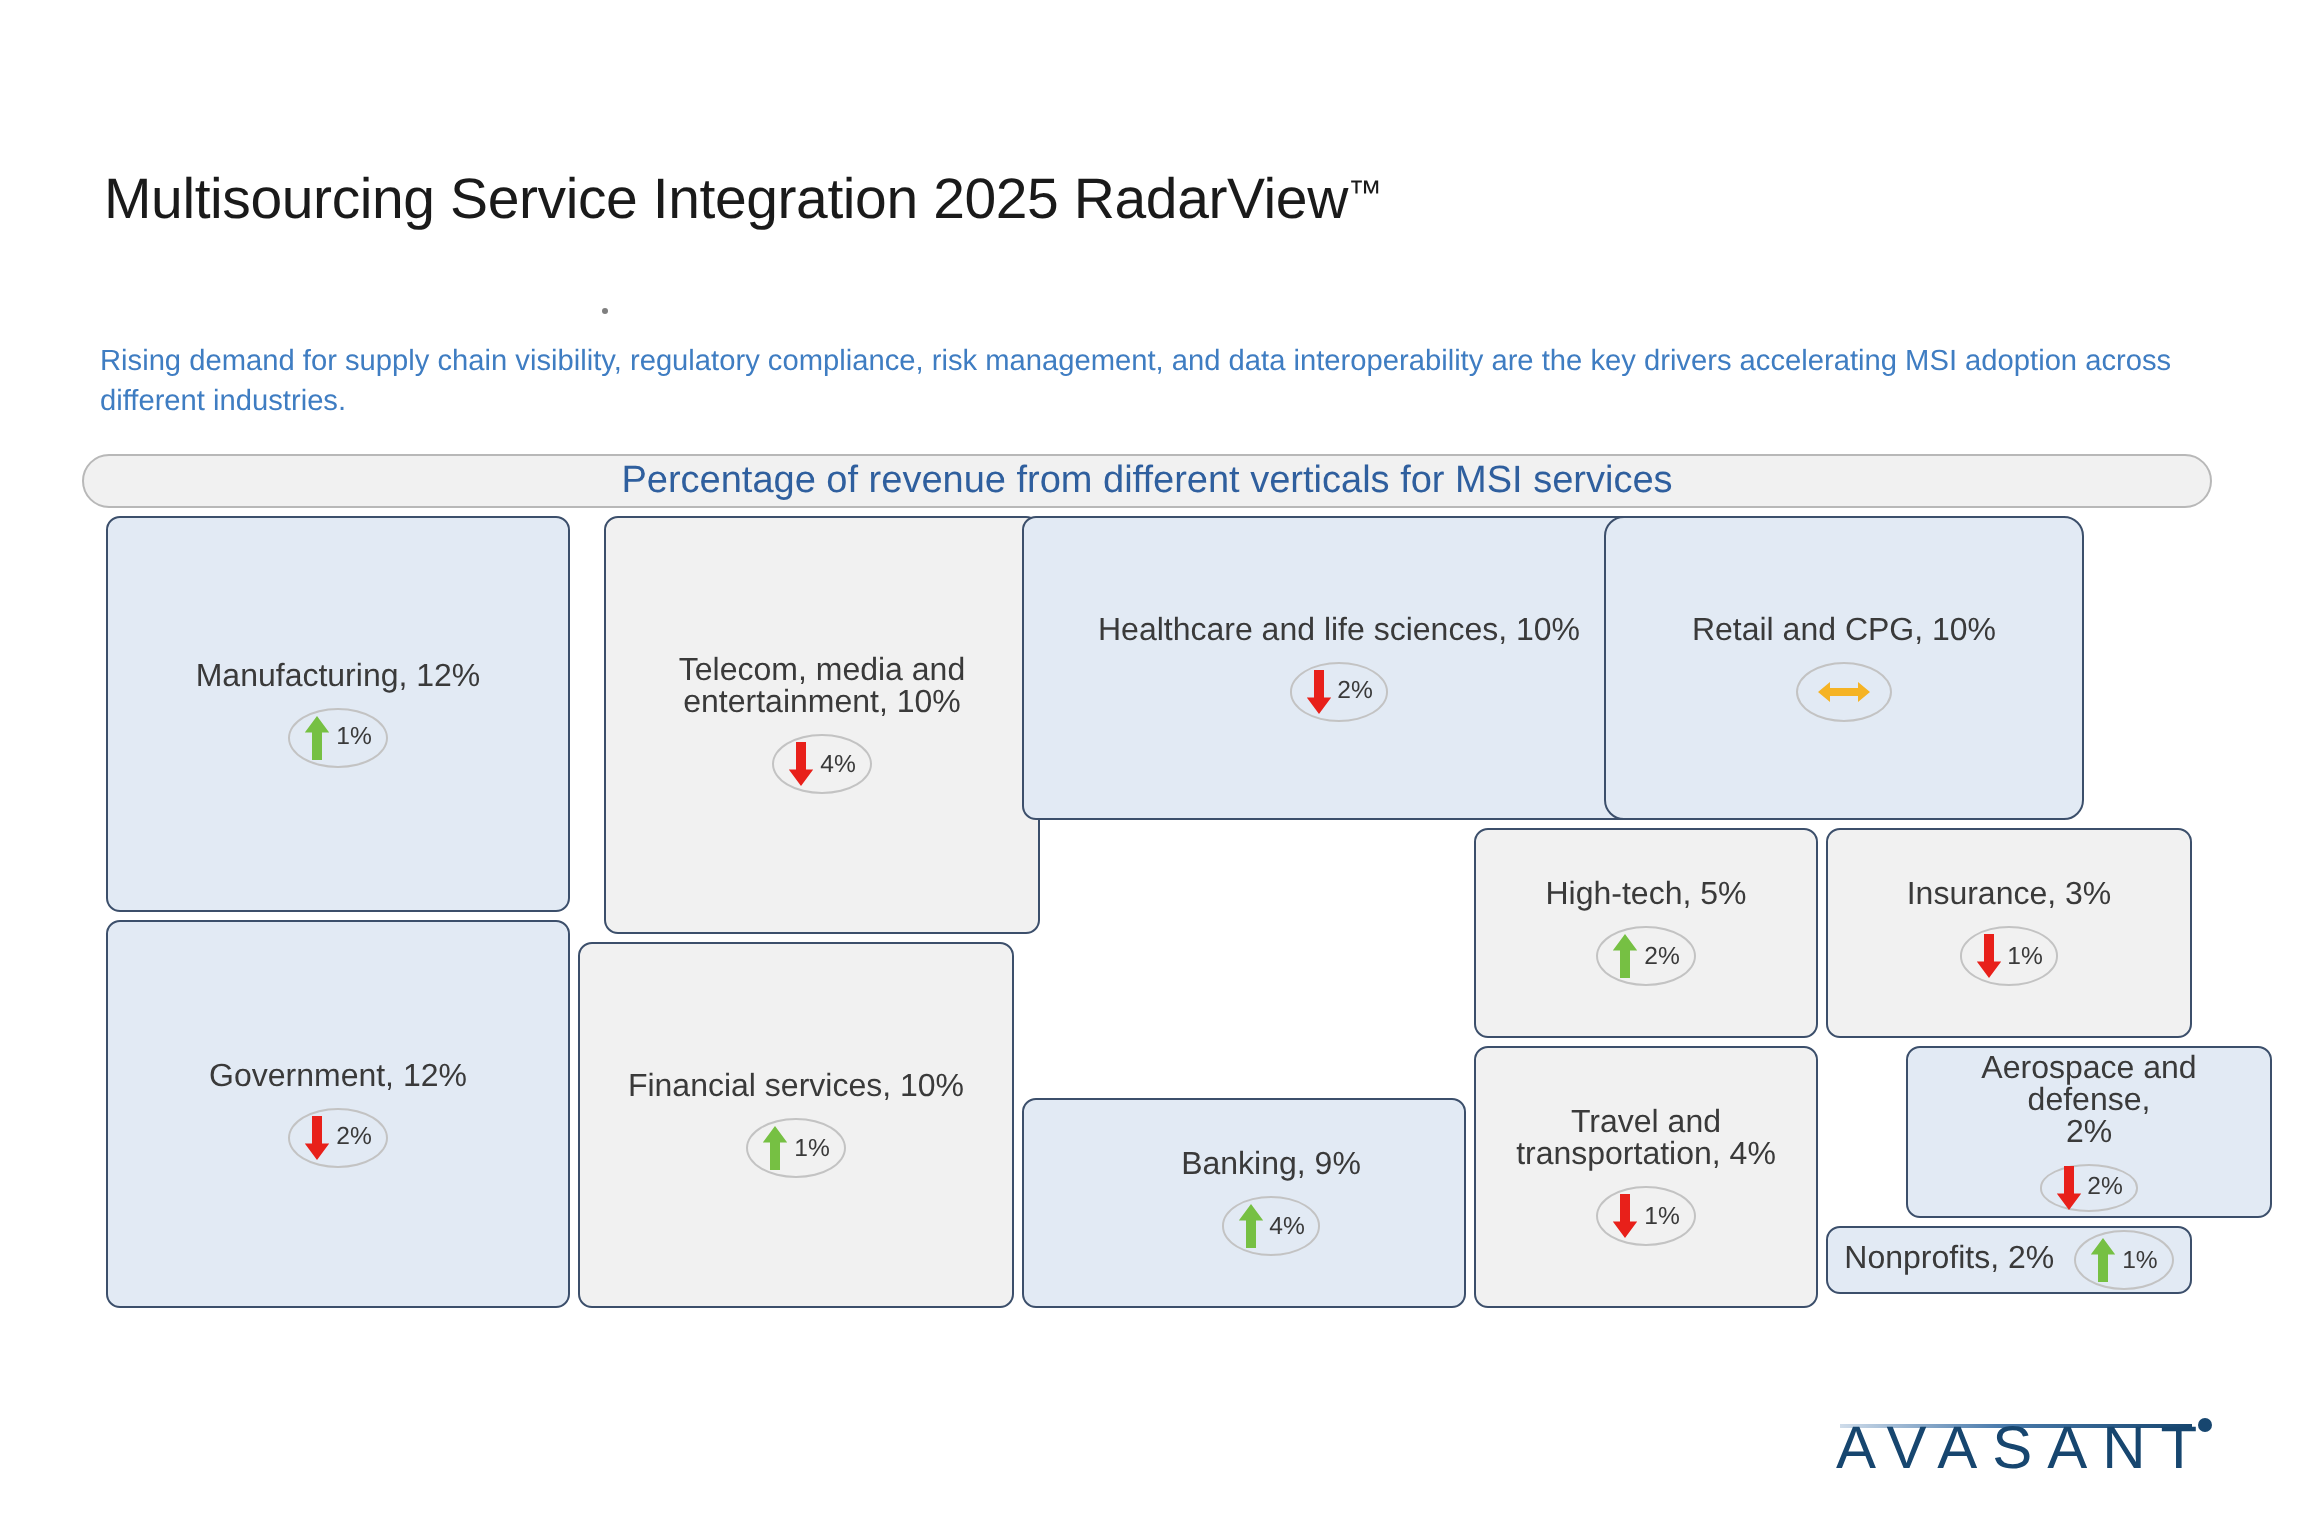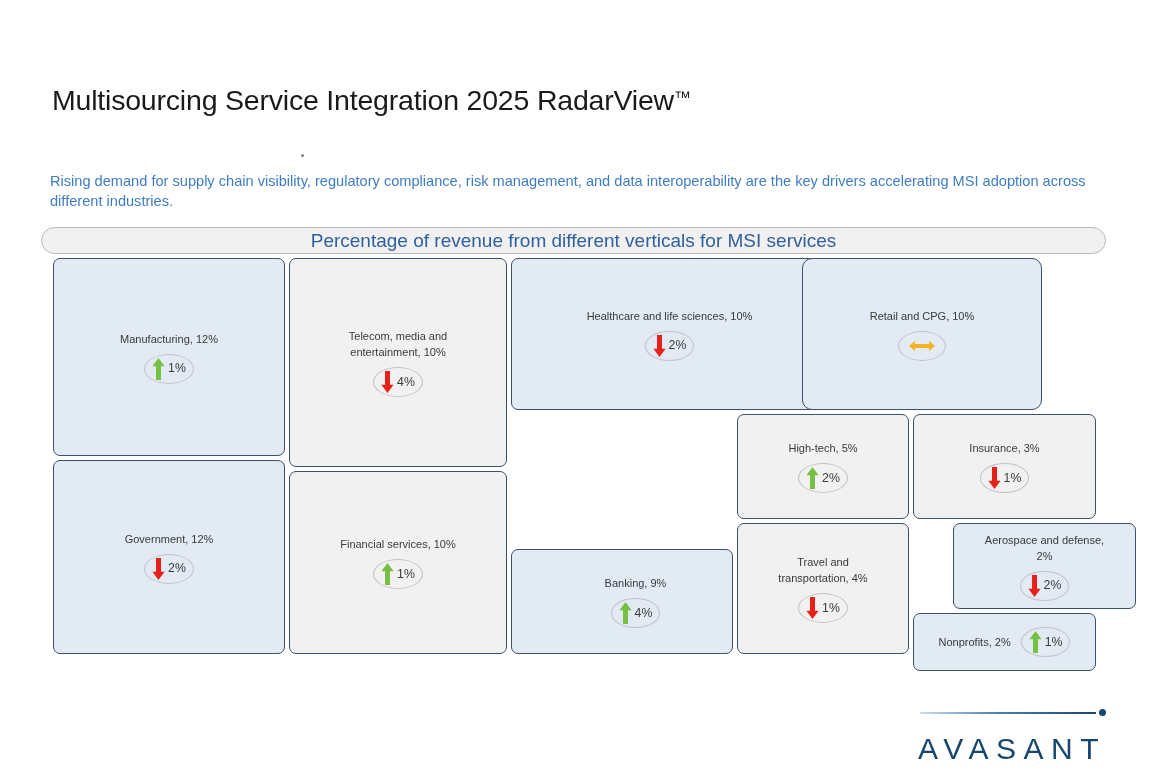--- a/index.html
+++ b/index.html
@@ -91,21 +91,21 @@
     flex-direction: column;
     align-items: center;
     justify-content: center;
     padding: 4px 6px;
     overflow: hidden;
   }
   .tile.blue  { background: #e2eaf4; }
   .tile.grey  { background: #f1f1f1; }
 
   .tile-label {
-    font-size: 11px;
+    font-size: 16px;
     color: #3a3a3a;
     text-align: center;
     line-height: 16px;
     white-space: pre-line;
   }
 
   
   .badge {
     margin-top: 7px;
     height: 30px;
@@ -155,21 +155,21 @@
     left: 181px;
     top: 3px;
     width: 7px;
     height: 7px;
     border-radius: 50%;
     background: #17466f;
   }
   .logo-text {
     position: absolute;
     left: 0;
-    top: 26px;
+    top: 2px;
     font-size: 30px;
     letter-spacing: 7.5px;
     color: #17466f;
     font-weight: 400;
   }
 </style>
 </head>
 <body>
 
 <div class="page-title"><span>Multisourcing Service Integration 2025 RadarView</span><span class="tm">™</span></div>
@@ -194,21 +194,21 @@
     </div>
     <div class="tile blue" style="left: 0px; top: 202px; width: 232px; height: 194px;">
       <div class="tile-label">Government, 12%</div>
       <div class="badge">
         <svg width="13" height="22" viewBox="0 0 13 22">
           <path d="M6.5 22 L12.6 13.8 L9 13.8 L9 0 L4 0 L4 13.8 L0.4 13.8 Z" fill="#e8201a"></path>
         </svg>
         <span class="badge-value">2%</span>
       </div>
     </div>
-    <div class="tile grey" style="left: 236px; top: 0px; width: 218px; height: 209px;">
+    <div class="tile grey" style="left: 249px; top: 0px; width: 218px; height: 209px;">
       <div class="tile-label">Telecom, media and
 entertainment, 10%</div>
       <div class="badge">
         <svg width="13" height="22" viewBox="0 0 13 22">
           <path d="M6.5 22 L12.6 13.8 L9 13.8 L9 0 L4 0 L4 13.8 L0.4 13.8 Z" fill="#e8201a"></path>
         </svg>
         <span class="badge-value">4%</span>
       </div>
     </div>
     <div class="tile grey" style="left: 236px; top: 213px; width: 218px; height: 183px;">
@@ -277,21 +277,21 @@
     <div class="tile blue" style="left: 900px; top: 265px; width: 183px; height: 86px;">
       <div class="tile-label">Aerospace and defense,
 2%</div>
       <div class="badge">
         <svg width="13" height="22" viewBox="0 0 13 22">
           <path d="M6.5 22 L12.6 13.8 L9 13.8 L9 0 L4 0 L4 13.8 L0.4 13.8 Z" fill="#e8201a"></path>
         </svg>
         <span class="badge-value">2%</span>
       </div>
     </div>
-    <div class="tile blue inline" style="left: 860px; top: 355px; width: 183px; height: 58px;">
+    <div class="tile blue inline" style="left: 860px; top: 355px; width: 183px; height: 34px;">
       <div class="tile-label">Nonprofits, 2%</div>
       <div class="badge">
         <svg width="13" height="22" viewBox="0 0 13 22">
           <path d="M6.5 0 L12.6 8.2 L9 8.2 L9 22 L4 22 L4 8.2 L0.4 8.2 Z" fill="#76c043"></path>
         </svg>
         <span class="badge-value">1%</span>
       </div>
     </div>
   </div>
 

